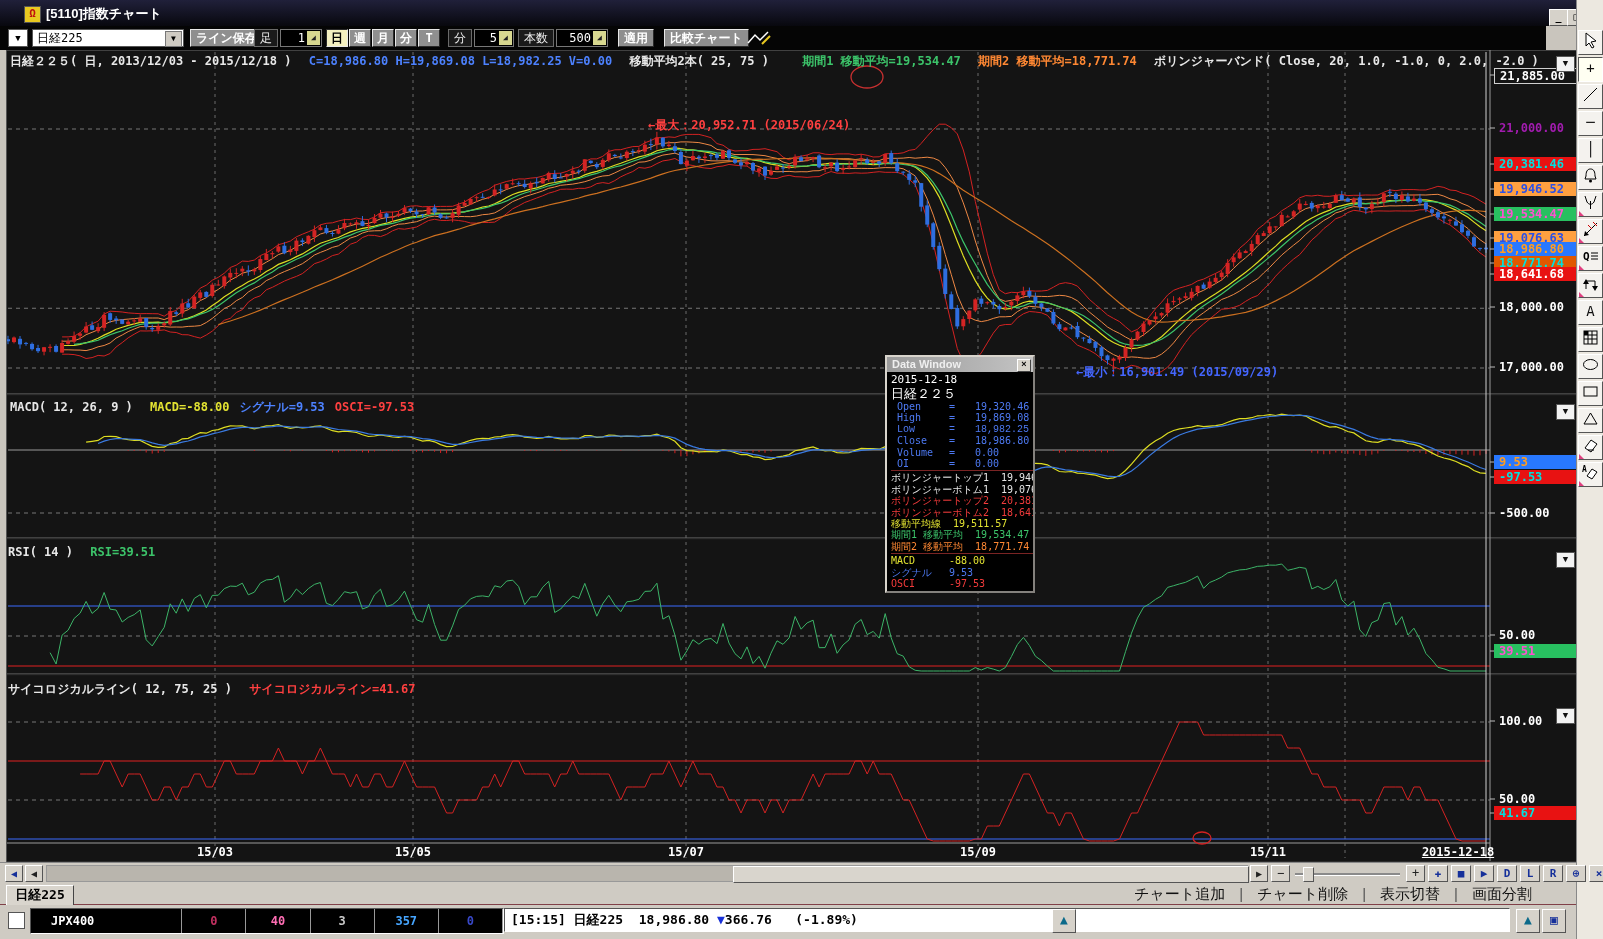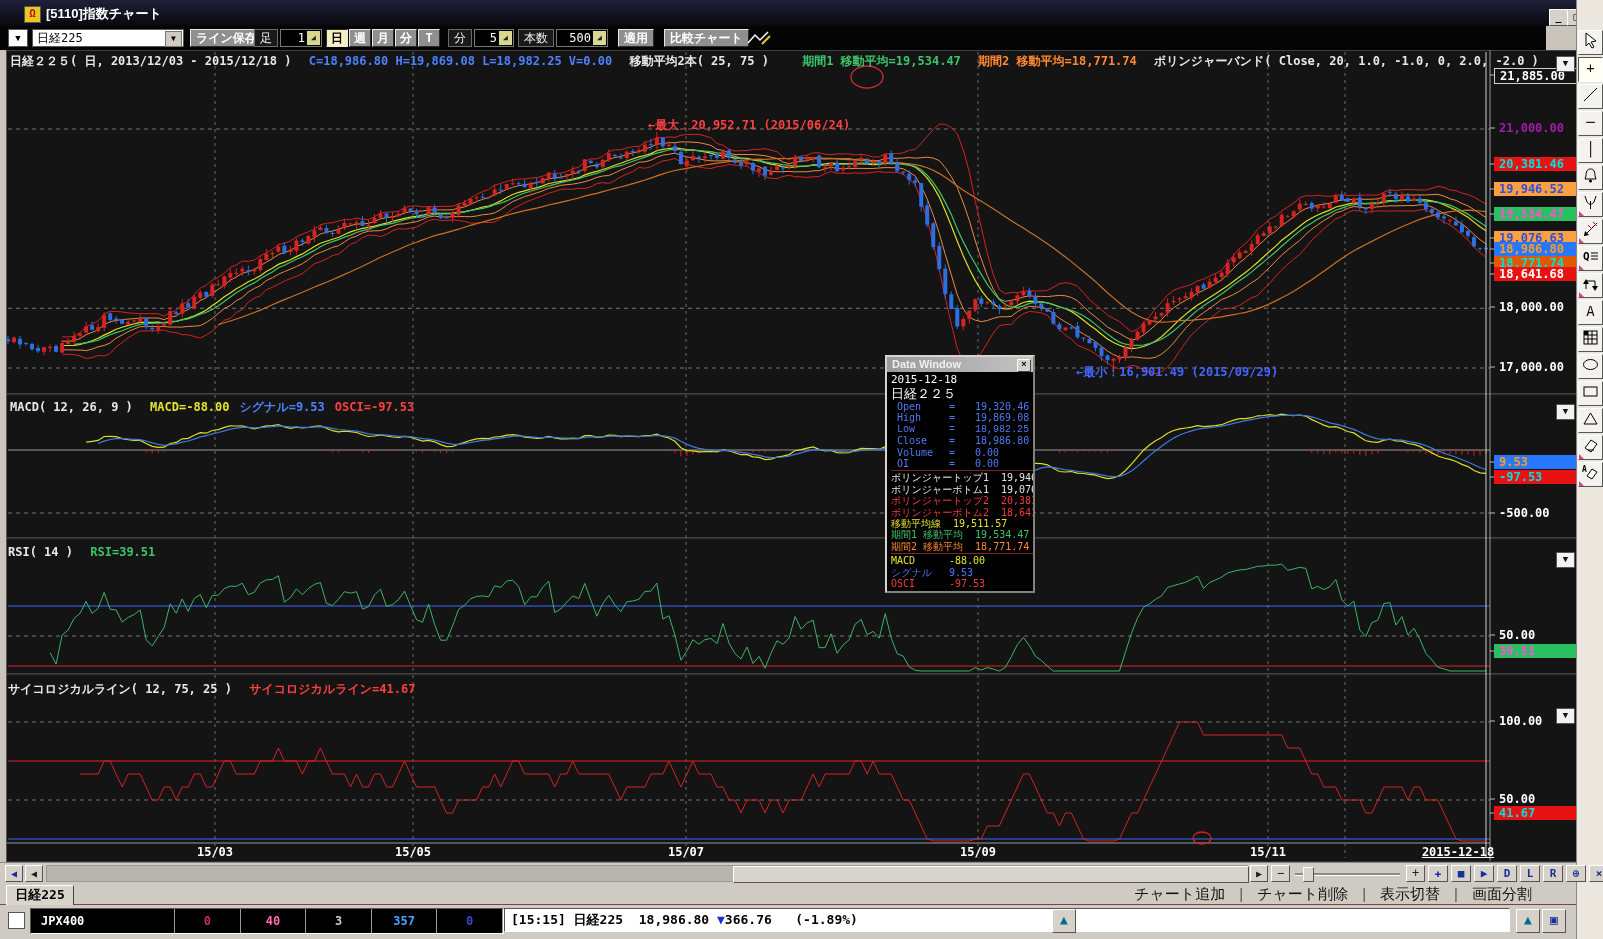--- a/index.html
+++ b/index.html
@@ -1008,21 +1008,21 @@
   </div>
 
   <div id="tab-row" class="abs">
     <div id="tab1">日経225</div>
     <div id="tab-btns" style="right: 30px;"><span class="b">チャート追加</span><span class="d">|</span><span class="b">チャート削除</span><span class="d">|</span><span class="b">表示切替</span><span class="d">|</span><span class="b">画面分割</span></div>
   </div>
 
   <div id="status-row" class="abs">
     <div id="chk"></div>
     <div id="seg-field">
-      <div class="seg" style="width:136px;color:#fff;justify-content:flex-start;padding-left:10px;">JPX400</div>
+      <div class="seg" style="width:136px;color:#fff;justify-content:flex-start;padding-left:20px;">JPX400</div>
     <div class="seg" style="width: 66px; color: rgb(194, 48, 96);">0</div>
         <div class="seg" style="width: 66px; color: rgb(255, 110, 180);">40</div>
         <div class="seg" style="width: 66px; color: rgb(200, 200, 200);">3</div>
         <div class="seg" style="width: 66px; color: rgb(70, 166, 255);">357</div>
         <div class="seg" style="width: 66px; color: rgb(56, 72, 200);">0</div>
       </div>
     <div id="quote-field"><span>[15:15] 日経225  18,986.80</span><span style="color:#1830d8;"> ▼</span><span>366.76   (-1.89%)</span><span class="cornbtn" style="left:547px;top:0;">▲</span></div>
     <div class="cornbtn" style="left:1516px;">▲</div>
     <div class="cornbtn" style="left:1542px;color:#16309a;">▣</div>
   </div>

